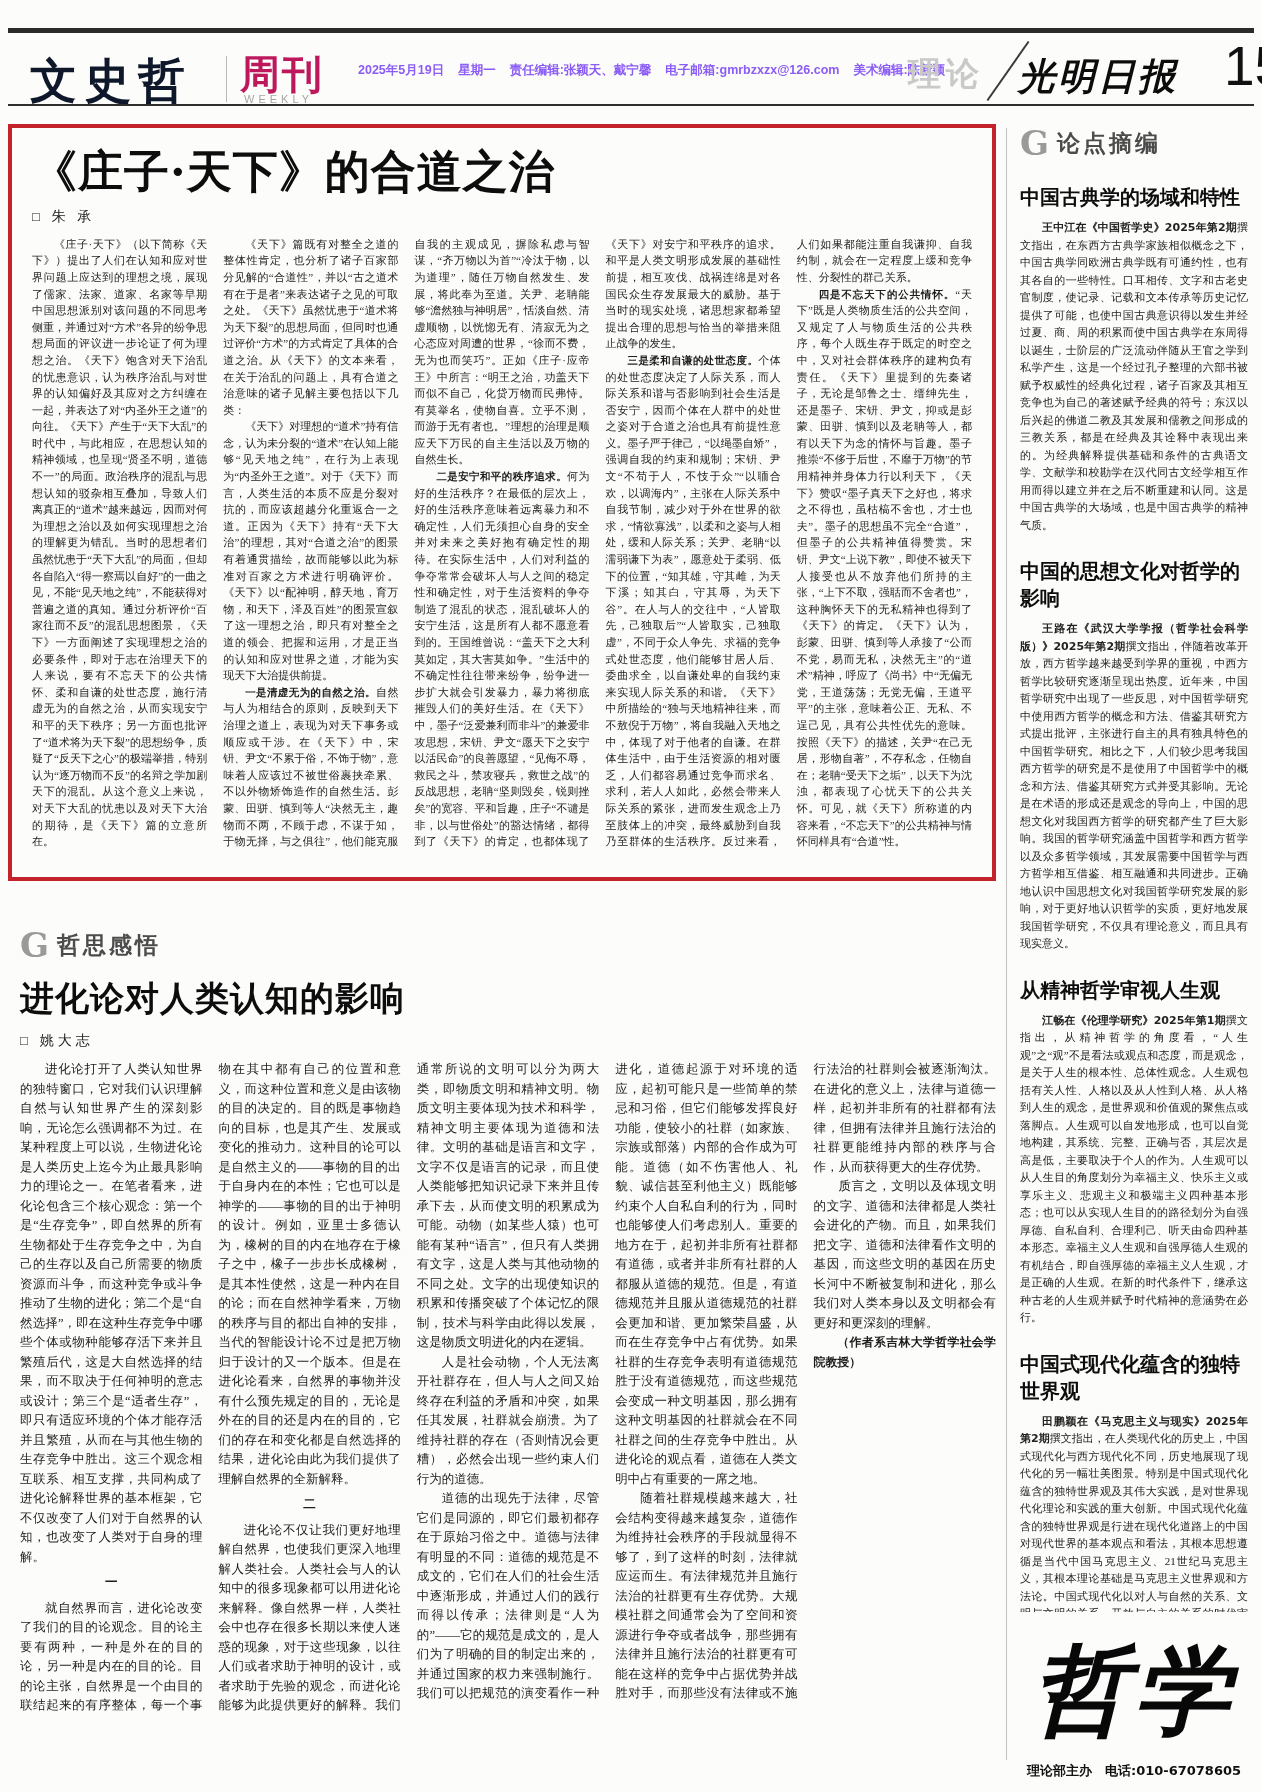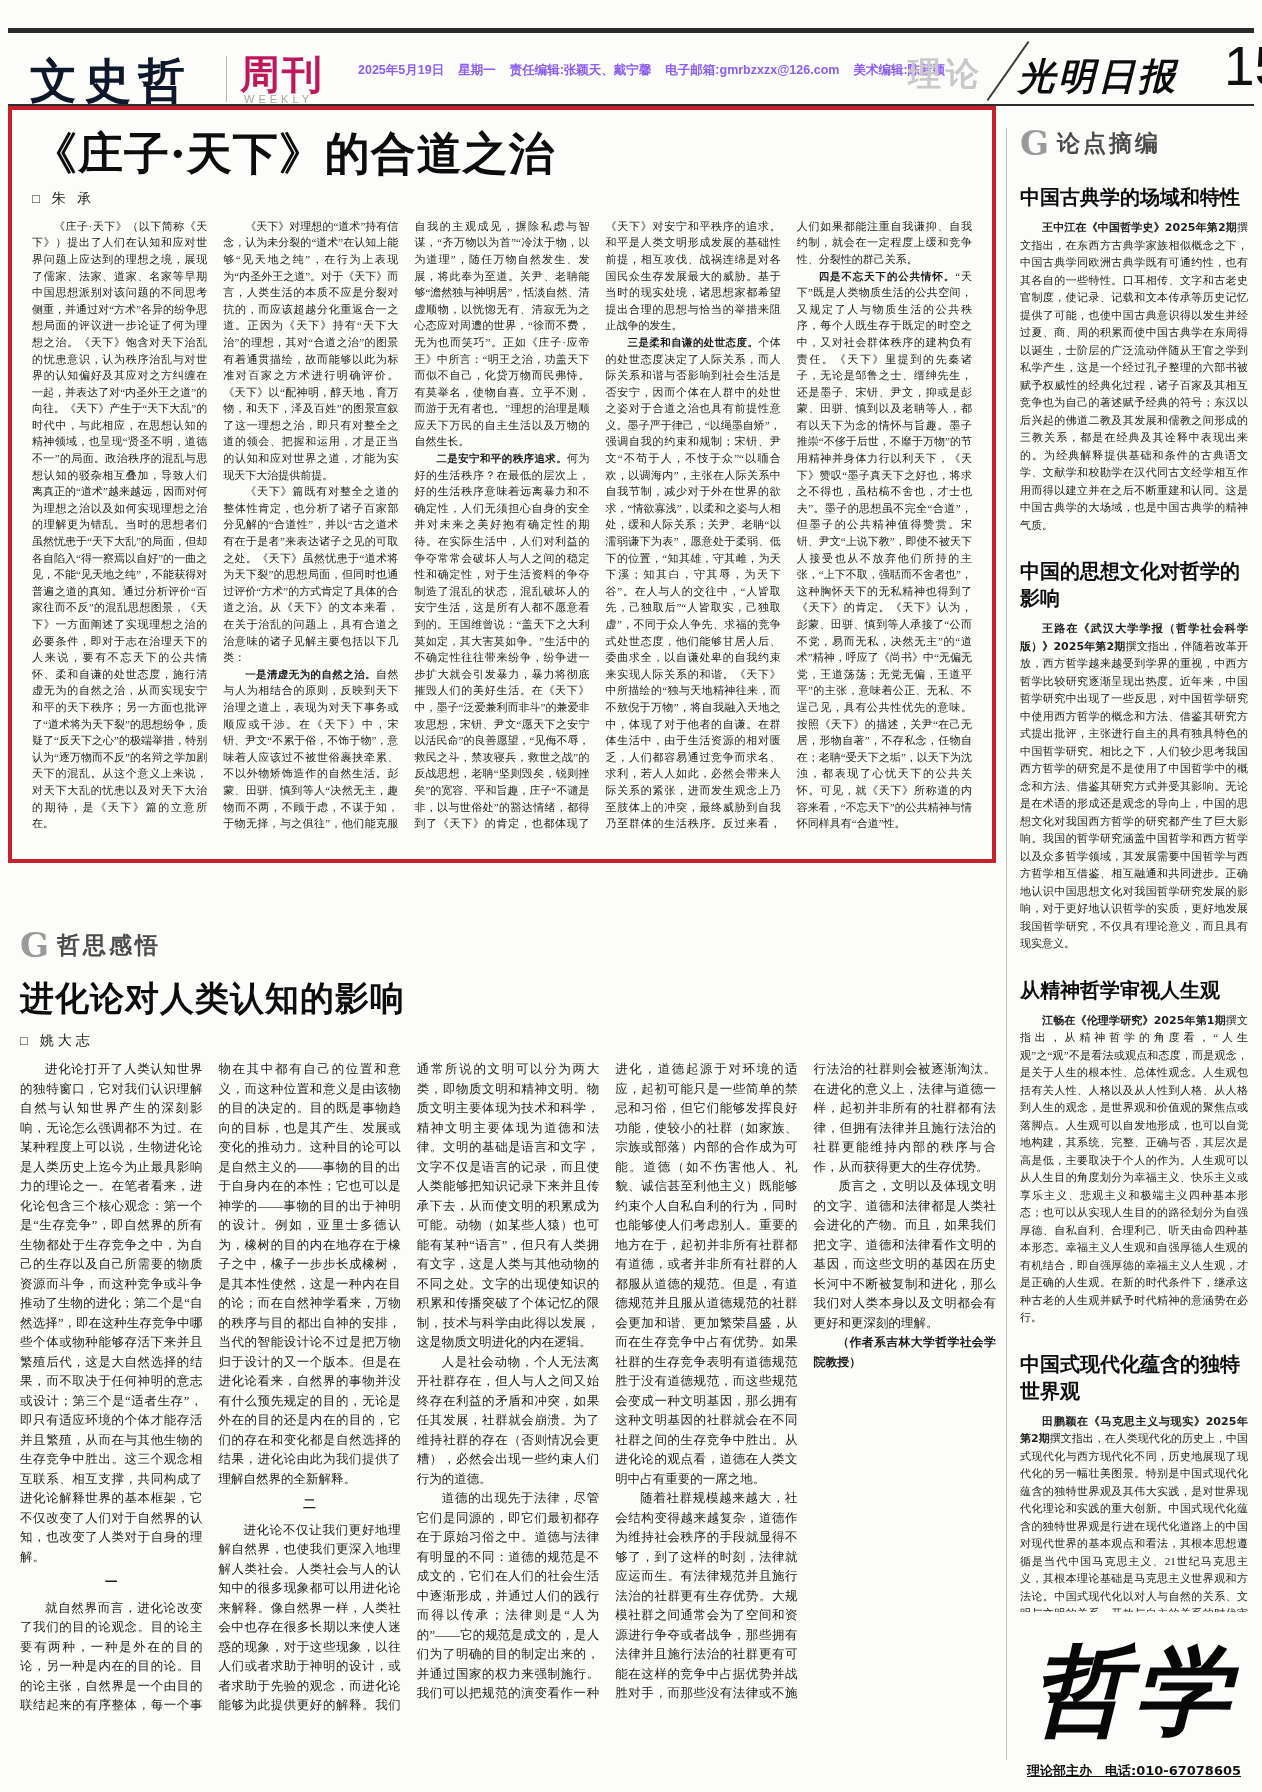--- a/index.html
+++ b/index.html
@@ -16,21 +16,21 @@
   .weekly-cn{left:240px;top:47px;font-size:40px;font-weight:bold;color:#be185d;letter-spacing:2px;font-family:"DejaVu Sans",sans-serif;}
   .weekly-en{left:244px;top:93px;font-size:11px;letter-spacing:4px;color:#a5a5a5;font-family:"Liberation Sans",sans-serif;text-align:right;}
   .dateline{left:358px;top:62px;font-size:12.5px;font-weight:bold;color:#8b5cf6;font-family:Liberation Sans, sans-serif;}
   .dateline span{margin-right:14px;}
   .sec-name{left:908px;top:52px;font-size:33px;font-weight:bold;color:#c9c9c9;letter-spacing:5px;font-family:"DejaVu Sans",sans-serif;}
   .slash{left:972px;top:70px;width:72px;height:2px;background:#3a3a3a;transform:rotate(-55deg);}
   .paper-name{left:1018px;top:52px;font-size:37px;font-weight:bold;font-style:italic;color:#0c0c0c;letter-spacing:3px;font-family:"DejaVu Serif",serif;}
   .page-no{left:1224px;top:34px;font-size:55px;font-weight:300;color:#111;font-family:"Liberation Sans",sans-serif;}
   .header-rule{left:8px;top:104px;width:1246px;height:2px;background:#2e2e2e;}
   
-  .red-box{left:8px;top:106px;width:988px;height:757px;border:4px solid #c5232b;box-sizing:border-box;padding:14px 20px 12px 20px;background:#fcfcfa;}
+  .red-box{left:8px;top:124px;width:988px;height:757px;border:4px solid #c5232b;box-sizing:border-box;padding:14px 20px 12px 20px;background:#fcfcfa;}
   .main-title{font-size:45px;line-height:1.15;font-weight:900;color:#0d0d0d;margin:4px 0 10px 0;letter-spacing:1px;font-family:"DejaVu Serif",serif;}
   .byline{font-size:14px;color:#222;letter-spacing:4px;}
   .byline .mark{margin-right:8px;font-size:13px;}
   .cols{column-gap:16px;text-align:justify;overflow:hidden;column-fill:auto;margin-top:10px;}
   .main-cols{height:622px;column-count:5;font-size:11px;line-height:16.6px;color:#1c1c1c;}
   .para{margin:0;text-indent:2em;}
   .para .runin{font-family:"DejaVu Sans",sans-serif;font-size:0.95em;}
   .para.marker{text-indent:0;text-align:center;font-weight:bold;margin:6px 0;}
   .para.attr-line{font-weight:bold;font-family:"DejaVu Sans",sans-serif;font-size:0.95em;}
   
@@ -43,21 +43,21 @@
   .bottom-cols{height:660px;column-count:5;font-size:12.5px;line-height:19.5px;color:#1c1c1c;}
   
   .v-divider{left:1006px;top:128px;width:1px;height:1632px;background:#c2c2c2;}
   .sidebar{left:1020px;top:126px;width:228px;}
   .sb-articles{height:1452px;overflow:hidden;}
   .sb-art{margin-top:24px;}
   .sb-title{font-size:20px;line-height:1.35;font-weight:900;color:#0d0d0d;font-family:"DejaVu Serif",serif;margin:0 0 8px 0;}
   .sb-body{font-size:11px;line-height:17.5px;text-align:justify;margin:0;text-indent:2em;color:#222;}
   .sb-body b{font-family:"DejaVu Sans",sans-serif;}
   .seal{margin-top:26px;text-align:center;font-size:96px;font-weight:900;font-style:italic;color:#080808;font-family:"DejaVu Serif",serif;letter-spacing:6px;line-height:1.1;}
-  .sb-footer{margin-top:18px;text-align:center;font-size:13px;font-weight:bold;color:#111;font-family:"DejaVu Sans",sans-serif;text-decoration:underline;}
+  .sb-footer{margin-top:18px;text-align:center;font-size:13px;font-weight:bold;color:#111;font-family:"DejaVu Sans",sans-serif;}
 </style>
 </head>
 <body>
 
 <div class="abs topbar"></div>
 <div class="abs masthead">文史哲</div>
 <div class="abs mast-div"></div>
 <div class="abs weekly-cn">周刊</div>
 <div class="abs weekly-en">WEEKLY</div>
 <div class="abs dateline">
@@ -69,22 +69,22 @@
 <div class="abs page-no">15</div>
 <div class="abs header-rule"></div>
 
 <div class="abs red-box">
   <h1 class="main-title">《庄子·天下》的合道之治</h1>
   <div class="byline">
     <span class="mark">□</span><span>朱 承</span>
   </div>
   <div class="cols main-cols">
       <p class="para"><span>《庄子·天下》（以下简称《天下》）提出了人们在认知和应对世界问题上应达到的理想之境，展现了儒家、法家、道家、名家等早期中国思想派别对该问题的不同思考侧重，并通过对“方术”各异的纷争思想局面的评议进一步论证了何为理想之治。《天下》饱含对天下治乱的忧患意识，认为秩序治乱与对世界的认知偏好及其应对之方纠缠在一起，并表达了对“内圣外王之道”的向往。《天下》产生于“天下大乱”的时代中，与此相应，在思想认知的精神领域，也呈现“贤圣不明，道德不一”的局面。政治秩序的混乱与思想认知的驳杂相互叠加，导致人们离真正的“道术”越来越远，因而对何为理想之治以及如何实现理想之治的理解更为错乱。当时的思想者们虽然忧患于“天下大乱”的局面，但却各自陷入“得一察焉以自好”的一曲之见，不能“见天地之纯”，不能获得对普遍之道的真知。通过分析评价“百家往而不反”的混乱思想图景，《天下》一方面阐述了实现理想之治的必要条件，即对于志在治理天下的人来说，要有不忘天下的公共情怀、柔和自谦的处世态度，施行清虚无为的自然之治，从而实现安宁和平的天下秩序；另一方面也批评了“道术将为天下裂”的思想纷争，质疑了“反天下之心”的极端举措，特别认为“逐万物而不反”的名辩之学加剧天下的混乱。从这个意义上来说，对天下大乱的忧患以及对天下大治的期待，是《天下》篇的立意所在。</span></p>
+      <p class="para"><span>《天下》篇既有对整全之道的整体性肯定，也分析了诸子百家部分见解的“合道性”，并以“古之道术有在于是者”来表达诸子之见的可取之处。《天下》虽然忧患于“道术将为天下裂”的思想局面，但同时也通过评价“方术”的方式肯定了具体的合道之治。从《天下》的文本来看，在关于治乱的问题上，具有合道之治意味的诸子见解主要包括以下几类：</span></p>
       <p class="para"><span>《天下》对理想的“道术”持有信念，认为未分裂的“道术”在认知上能够“见天地之纯”，在行为上表现为“内圣外王之道”。对于《天下》而言，人类生活的本质不应是分裂对抗的，而应该超越分化重返合一之道。正因为《天下》持有“天下大治”的理想，其对“合道之治”的图景有着通贯描绘，故而能够以此为标准对百家之方术进行明确评价。《天下》以“配神明，醇天地，育万物，和天下，泽及百姓”的图景宣叙了这一理想之治，即只有对整全之道的领会、把握和运用，才是正当的认知和应对世界之道，才能为实现天下大治提供前提。</span></p>
-      <p class="para"><span>《天下》篇既有对整全之道的整体性肯定，也分析了诸子百家部分见解的“合道性”，并以“古之道术有在于是者”来表达诸子之见的可取之处。《天下》虽然忧患于“道术将为天下裂”的思想局面，但同时也通过评价“方术”的方式肯定了具体的合道之治。从《天下》的文本来看，在关于治乱的问题上，具有合道之治意味的诸子见解主要包括以下几类：</span></p>
       <p class="para"><b class="runin">一是清虚无为的自然之治。</b><span>自然与人为相结合的原则，反映到天下治理之道上，表现为对天下事务或顺应或干涉。在《天下》中，宋钘、尹文“不累于俗，不饰于物”，意味着人应该过不被世俗裹挟牵累、不以外物矫饰造作的自然生活。彭蒙、田骈、慎到等人“决然无主，趣物而不两，不顾于虑，不谋于知，于物无择，与之俱往”，他们能克服自我的主观成见，摒除私虑与智谋，“齐万物以为首”“冷汰于物，以为道理”，随任万物自然发生、发展，将此奉为至道。关尹、老聃能够“澹然独与神明居”，恬淡自然、清虚顺物，以恍惚无有、清寂无为之心态应对周遭的世界，“徐而不费，无为也而笑巧”。正如《庄子·应帝王》中所言：“明王之治，功盖天下而似不自己，化贷万物而民弗恃。有莫举名，使物自喜。立乎不测，而游于无有者也。”理想的治理是顺应天下万民的自主生活以及万物的自然生长。</span></p>
       <p class="para"><b class="runin">二是安宁和平的秩序追求。</b><span>何为好的生活秩序？在最低的层次上，好的生活秩序意味着远离暴力和不确定性，人们无须担心自身的安全并对未来之美好抱有确定性的期待。在实际生活中，人们对利益的争夺常常会破坏人与人之间的稳定性和确定性，对于生活资料的争夺制造了混乱的状态，混乱破坏人的安宁生活，这是所有人都不愿意看到的。王国维曾说：“盖天下之大利莫如定，其大害莫如争。”生活中的不确定性往往带来纷争，纷争进一步扩大就会引发暴力，暴力将彻底摧毁人们的美好生活。在《天下》中，墨子“泛爱兼利而非斗”的兼爱非攻思想，宋钘、尹文“愿天下之安宁以活民命”的良善愿望，“见侮不辱，救民之斗，禁攻寝兵，救世之战”的反战思想，老聃“坚则毁矣，锐则挫矣”的宽容、平和旨趣，庄子“不谴是非，以与世俗处”的豁达情绪，都得到了《天下》的肯定，也都体现了《天下》对安宁和平秩序的追求。和平是人类文明形成发展的基础性前提，相互攻伐、战祸连绵是对各国民众生存发展最大的威胁。基于当时的现实处境，诸思想家都希望提出合理的思想与恰当的举措来阻止战争的发生。</span></p>
       <p class="para"><b class="runin">三是柔和自谦的处世态度。</b><span>个体的处世态度决定了人际关系，而人际关系和谐与否影响到社会生活是否安宁，因而个体在人群中的处世之姿对于合道之治也具有前提性意义。墨子严于律己，“以绳墨自矫”，强调自我的约束和规制；宋钘、尹文“不苟于人，不忮于众”“以聏合欢，以调海内”，主张在人际关系中自我节制，减少对于外在世界的欲求，“情欲寡浅”，以柔和之姿与人相处，缓和人际关系；关尹、老聃“以濡弱谦下为表”，愿意处于柔弱、低下的位置，“知其雄，守其雌，为天下溪；知其白，守其辱，为天下谷”。在人与人的交往中，“人皆取先，己独取后”“人皆取实，己独取虚”，不同于众人争先、求福的竞争式处世态度，他们能够甘居人后、委曲求全，以自谦处卑的自我约束来实现人际关系的和谐。《天下》中所描绘的“独与天地精神往来，而不敖倪于万物”，将自我融入天地之中，体现了对于他者的自谦。在群体生活中，由于生活资源的相对匮乏，人们都容易通过竞争而求名、求利，若人人如此，必然会带来人际关系的紧张，进而发生观念上乃至肢体上的冲突，最终威胁到自我乃至群体的生活秩序。反过来看，人们如果都能注重自我谦抑、自我约制，就会在一定程度上缓和竞争性、分裂性的群己关系。</span></p>
       <p class="para"><b class="runin">四是不忘天下的公共情怀。</b><span>“天下”既是人类物质生活的公共空间，又规定了人与物质生活的公共秩序，每个人既生存于既定的时空之中，又对社会群体秩序的建构负有责任。《天下》里提到的先秦诸子，无论是邹鲁之士、缙绅先生，还是墨子、宋钘、尹文，抑或是彭蒙、田骈、慎到以及老聃等人，都有以天下为念的情怀与旨趣。墨子推崇“不侈于后世，不靡于万物”的节用精神并身体力行以利天下，《天下》赞叹“墨子真天下之好也，将求之不得也，虽枯槁不舍也，才士也夫”。墨子的思想虽不完全“合道”，但墨子的公共精神值得赞赏。宋钘、尹文“上说下教”，即使不被天下人接受也从不放弃他们所持的主张，“上下不取，强聒而不舍者也”，这种胸怀天下的无私精神也得到了《天下》的肯定。《天下》认为，彭蒙、田骈、慎到等人承接了“公而不党，易而无私，决然无主”的“道术”精神，呼应了《尚书》中“无偏无党，王道荡荡；无党无偏，王道平平”的主张，意味着公正、无私、不逞己见，具有公共性优先的意味。按照《天下》的描述，关尹“在己无居，形物自著”，不存私念，任物自在；老聃“受天下之垢”，以天下为沈浊，都表现了心忧天下的公共关怀。可见，就《天下》所称道的内容来看，“不忘天下”的公共精神与情怀同样具有“合道”性。</span></p>
     </div>
 </div>
 
 <div class="abs bottom-sec">
   <div class="logo-row">
     <span class="g-icon">G</span>

